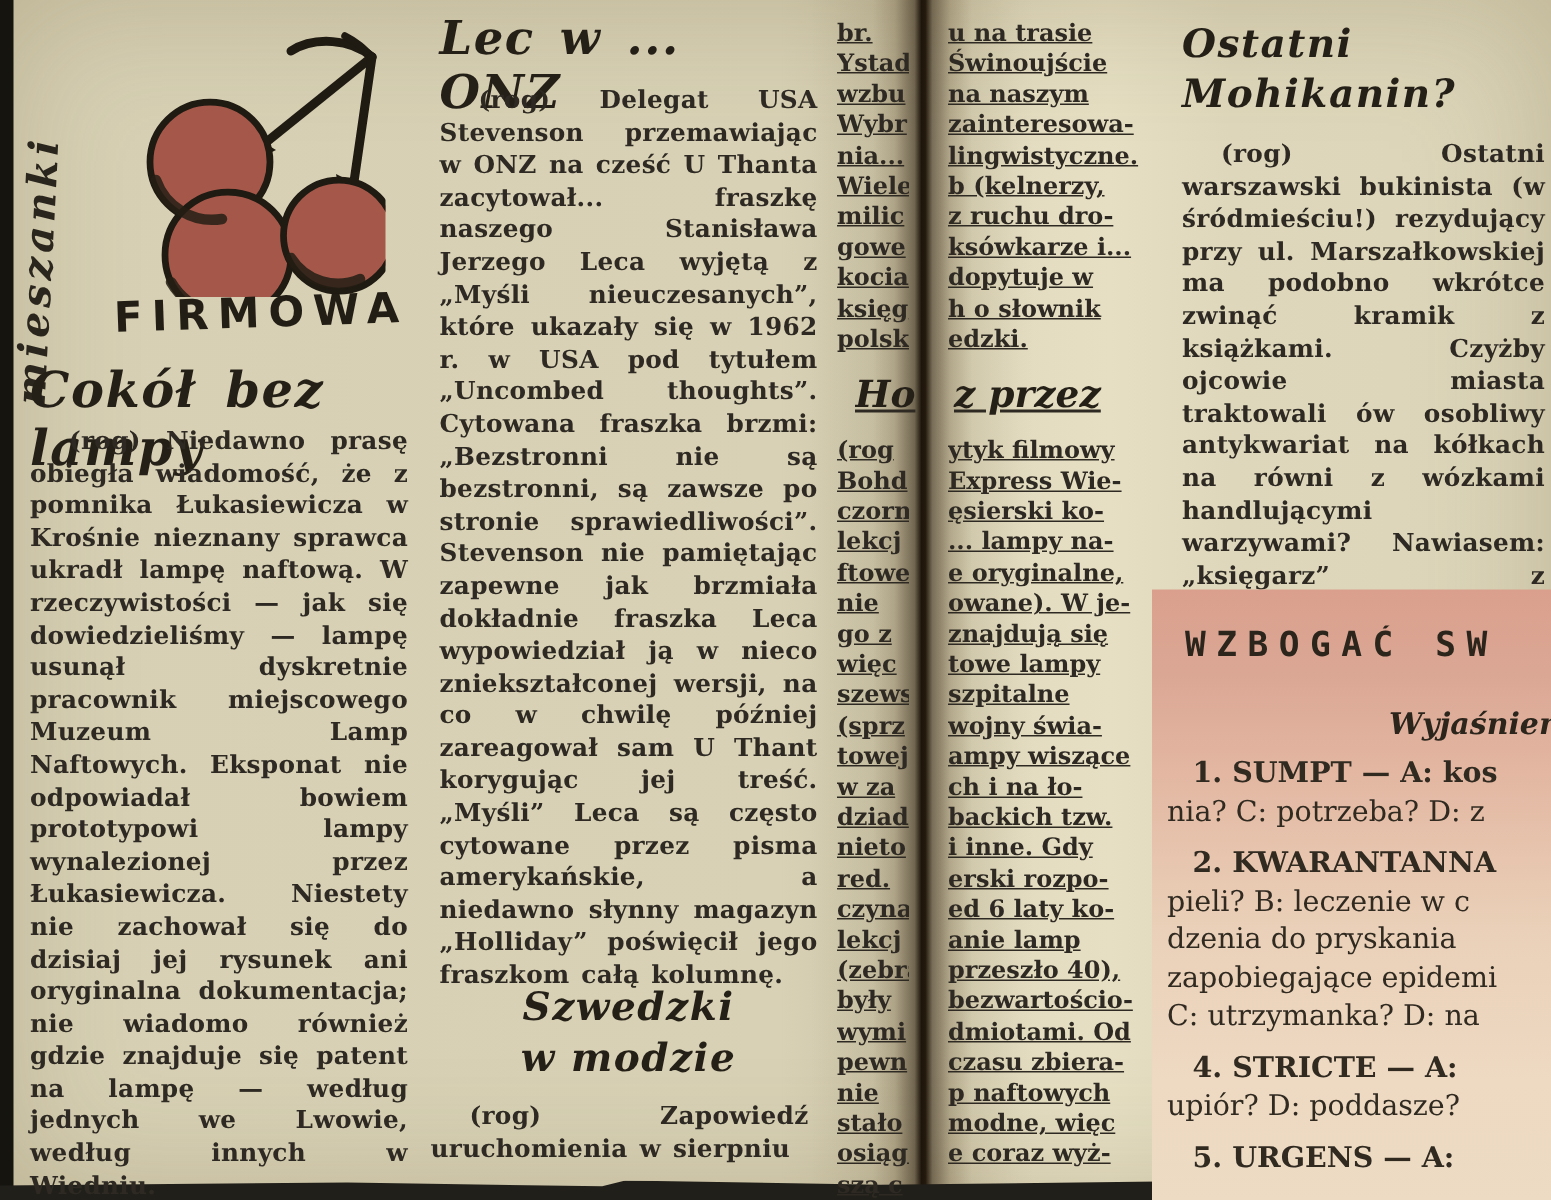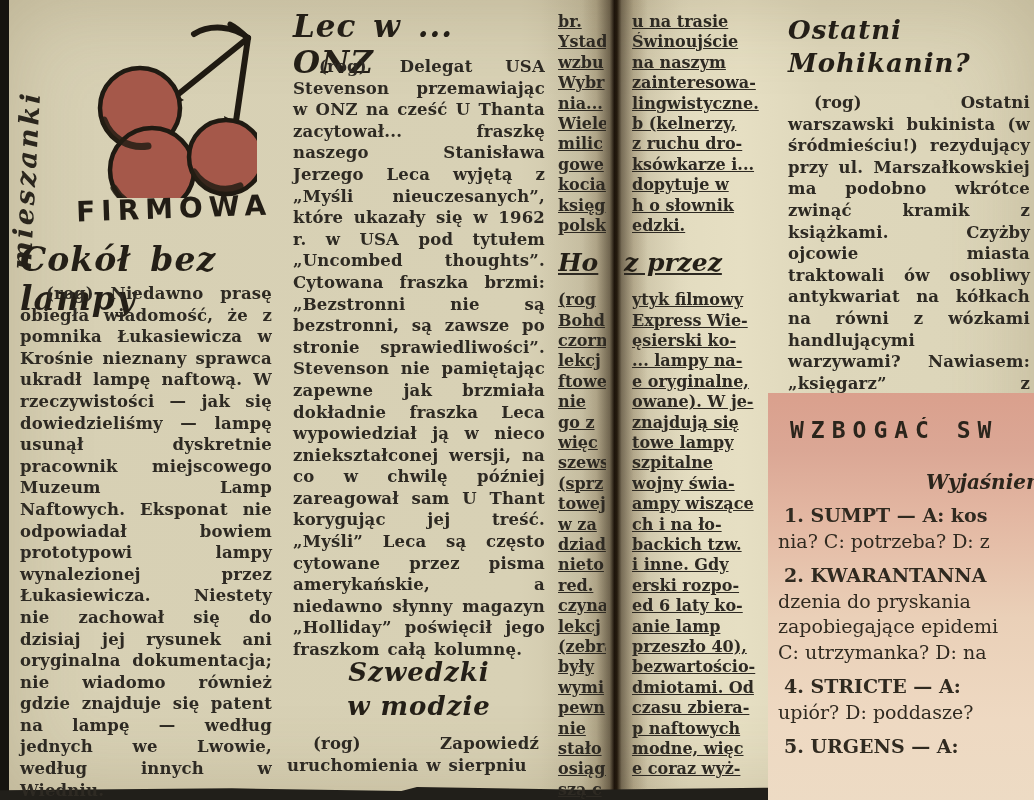--- a/index.html
+++ b/index.html
@@ -38,36 +38,36 @@
   .h-lec{position:absolute;left:293px;top:8px;width:252px;text-align:left;font-size:31px;word-spacing:5px;}
   .b-lec{position:absolute;left:293px;top:56px;width:252px;}
   .h-szwedzki{position:absolute;left:293px;top:655px;width:252px;text-align:center;font-size:26px;line-height:34px;}
   .b-szwedzki{position:absolute;left:287px;top:733px;width:252px;}
 
   
   .col3{position:absolute;left:558px;top:12px;width:212px;text-decoration:underline;}
   .c3row{display:flex;font:700 16px/20.4px "DejaVu Serif",serif;height:20.4px;}
   .c3l{width:48px;white-space:nowrap;overflow:hidden;}
   .c3r{margin-left:26px;flex:1;white-space:nowrap;overflow:hidden;}
-  .knot-row{display:flex;margin:12px 0 12px;font:italic 700 25px/30px "DejaVu Serif",serif;color:#241f17;}
+  .knot-row{display:flex;margin:12px 12px 12px;font:italic 700 25px/30px "DejaVu Serif",serif;color:#241f17;}
   .knot-l{width:48px;overflow:hidden;}
   .knot-r{margin-left:18px;white-space:nowrap;}
 
   
   .h-mohikanin{position:absolute;left:788px;top:14px;width:240px;text-align:left;font-size:26px;line-height:33px;}
   .b-mohikanin{position:absolute;left:788px;top:92px;width:242px;}
 
   
   .quiz{position:absolute;left:768px;top:393px;width:266px;height:409px;overflow:hidden;
     background:linear-gradient(180deg,#daa08d 0%,#dba795 14%,#e3b7a2 30%,#ead0b8 55%,#eed9c2 80%,#eddbc4 100%);}
   .q-title{margin:24px 0 0 22px;font:700 23px "DejaVu Sans Mono","Liberation Mono",monospace;
     letter-spacing:7px;white-space:nowrap;overflow:hidden;color:#2b251c;}
   .q-sub{margin:27px 0 2px 158px;font:italic 700 20px "DejaVu Serif",serif;white-space:nowrap;color:#2b251c;}
   .q-line{font:400 19px/25.5px "DejaVu Serif",serif;white-space:nowrap;overflow:hidden;padding-left:10px;color:#302a20;}
-  .q-first{font-weight:700;padding-left:16px;margin-top:9px;}
+  .q-first{font-weight:700;padding-left:27px;margin-top:9px;}
 </style>
 </head>
 <body>
 
 <div id="stage">
 
   <div class="fold-soft"></div>
   <div class="fold"></div>
   <div class="edge-left"></div>
   <div class="edge-bottom"></div>
@@ -310,20 +310,21 @@
     <div class="q-title">WZBOGAĆ SW</div>
     <div class="q-sub">Wyjaśnieni</div>
     <div>
 
         <div class="q-line q-first">1. SUMPT — A: kos</div>
 
         <div class="q-line q-cont">nia? C: potrzeba? D: z</div>
 
         <div class="q-line q-first">2. KWARANTANNA</div>
 
+        <div class="q-line q-cont">pieli? B: leczenie w c</div>
 
         <div class="q-line q-cont">dzenia do pryskania</div>
 
         <div class="q-line q-cont">zapobiegające epidemi</div>
 
 
         <div class="q-line q-cont">C: utrzymanka? D: na</div>
 
         <div class="q-line q-first">4. STRICTE — A:</div>
 

